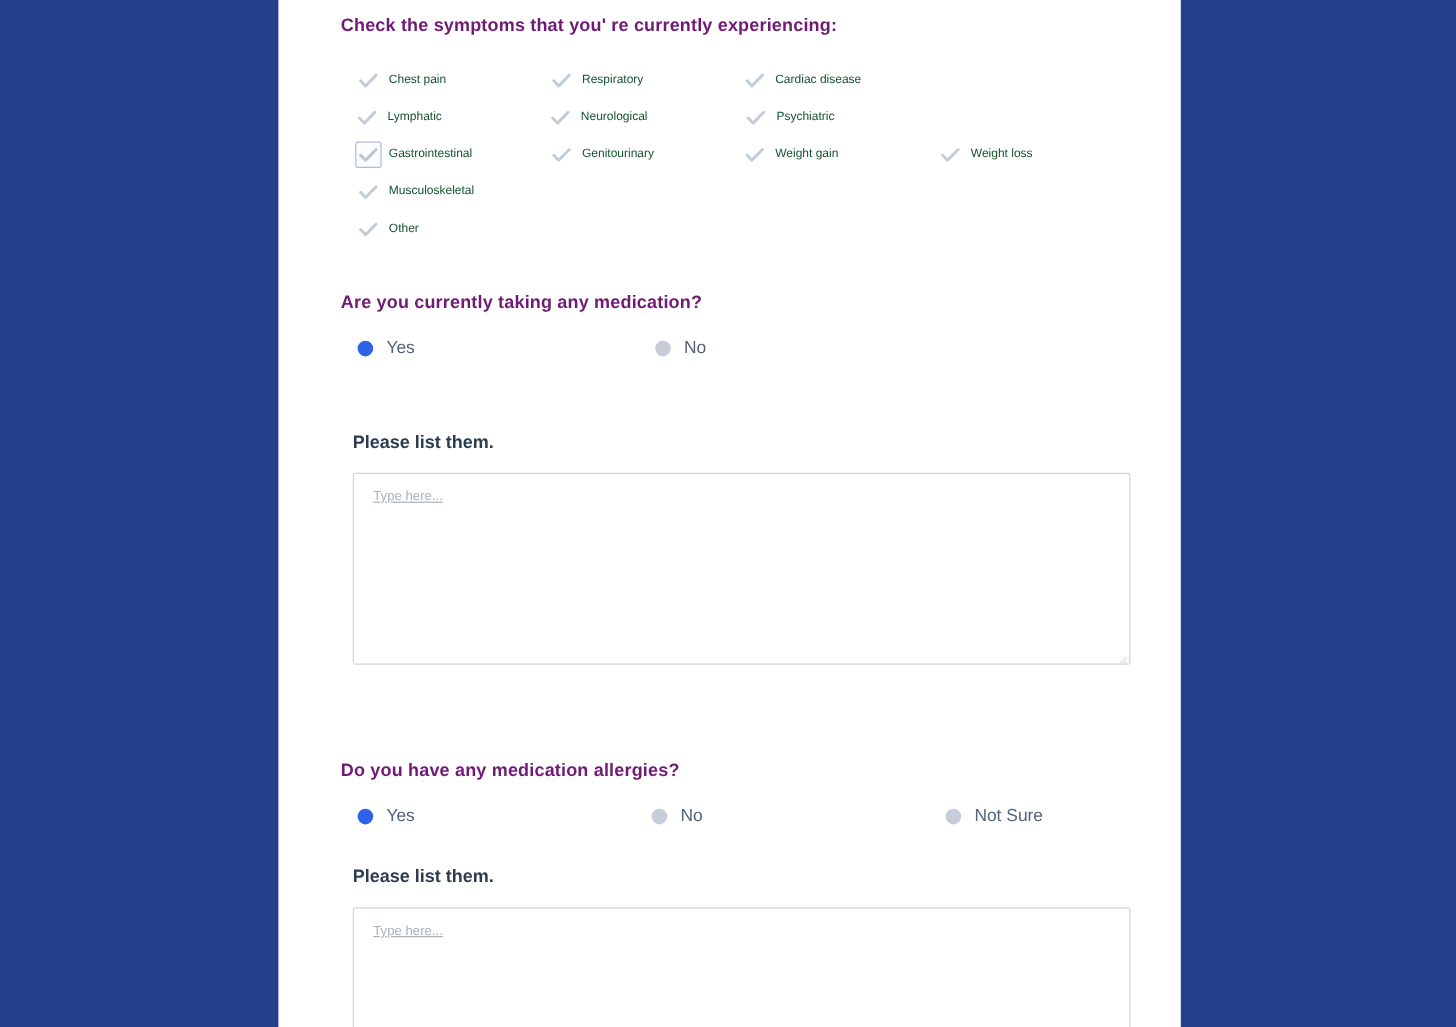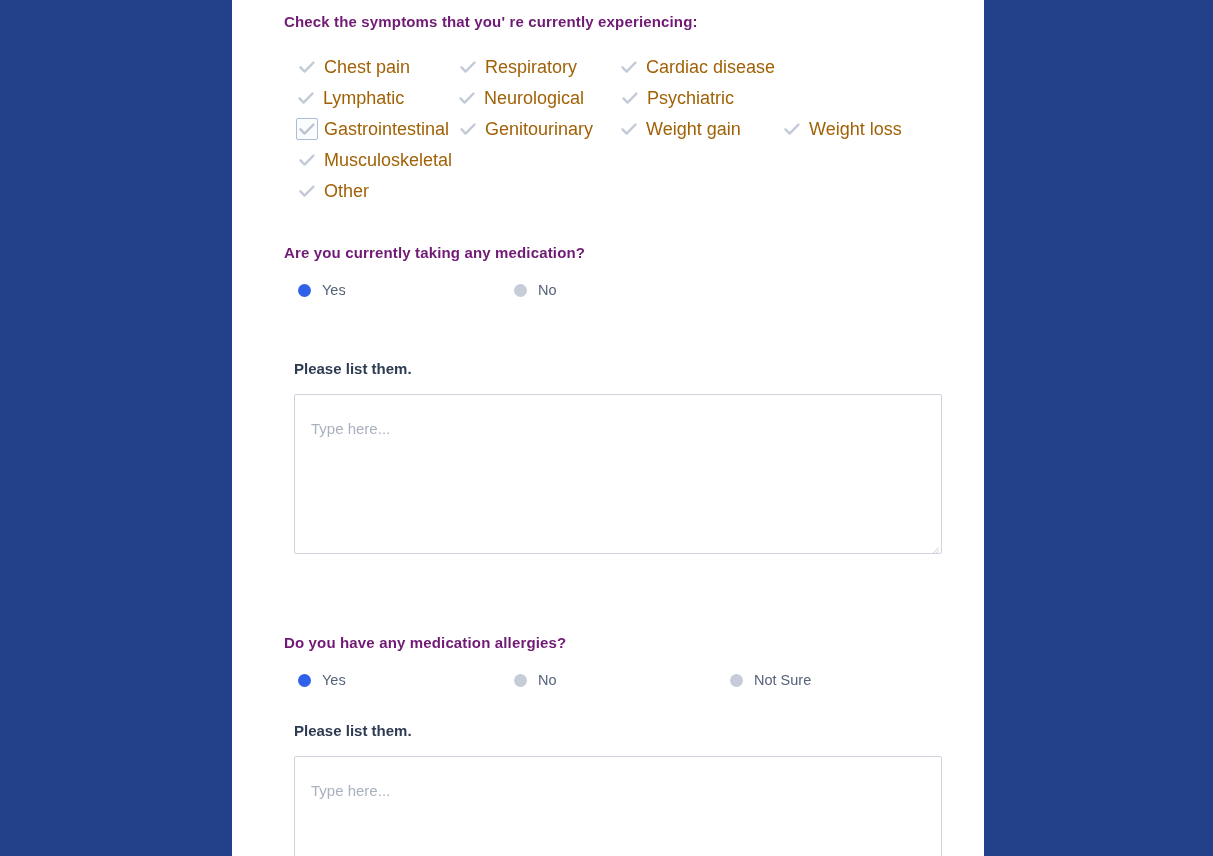--- a/index.html
+++ b/index.html
@@ -94,31 +94,32 @@
     top: -2px;
     width: 20px;
     height: 20px;
     border: 1px solid #aebdd6;
     border-radius: 2px;
     background: #fbfcfe;
   }
   .cb-mark.is-focused svg { position: relative; }
 
   .cb-label {
-    font-size: 18px;
-    color: #a16207;
+    font-size: 10px;
+    color: #14532d;
     line-height: 1;
     white-space: nowrap;
   }
 
   
   .radio-block { position: absolute; left: 0; width: 700px; }
   .radio-row {
     display: flex;
     margin-top: 18px;
+    gap: 32px;
   }
   .radio-item {
     display: flex;
     align-items: center;
     height: 20px;
   }
   .radio-item.slot-0 { width: 215px; padding-left: 14px; }
   .radio-item.slot-1 { width: 215px; padding-left: 15px; }
   .radio-item.slot-2 { width: 215px; padding-left: 16px; }
 
@@ -148,26 +149,27 @@
     white-space: nowrap;
   }
   .ta-box {
     position: relative;
     margin-top: 17px;
     margin-left: 0;
     width: 648px;
     background: #ffffff;
     border: 1px solid #cfd4dc;
     border-radius: 2px;
-    padding: 24px 16px;
+    padding: 12px 16px;
     font-family: "Liberation Sans", sans-serif;
-    font-size: 15px;
+    font-size: 11px;
     color: #a9b1be;
     line-height: 1.3;
     overflow: hidden;
+    text-decoration: underline;
   }
   .ta-box.tall { height: 160px; }
   .ta-box.clipped { height: 140px; }
   .ta-grip {
     position: absolute;
     right: 2px;
     bottom: 2px;
     width: 13px;
     height: 13px;
     pointer-events: auto;

